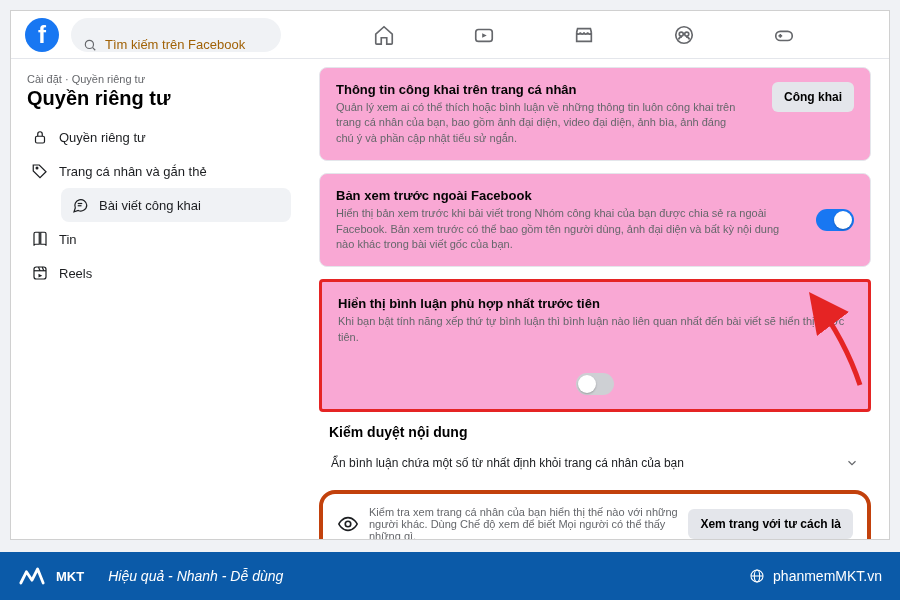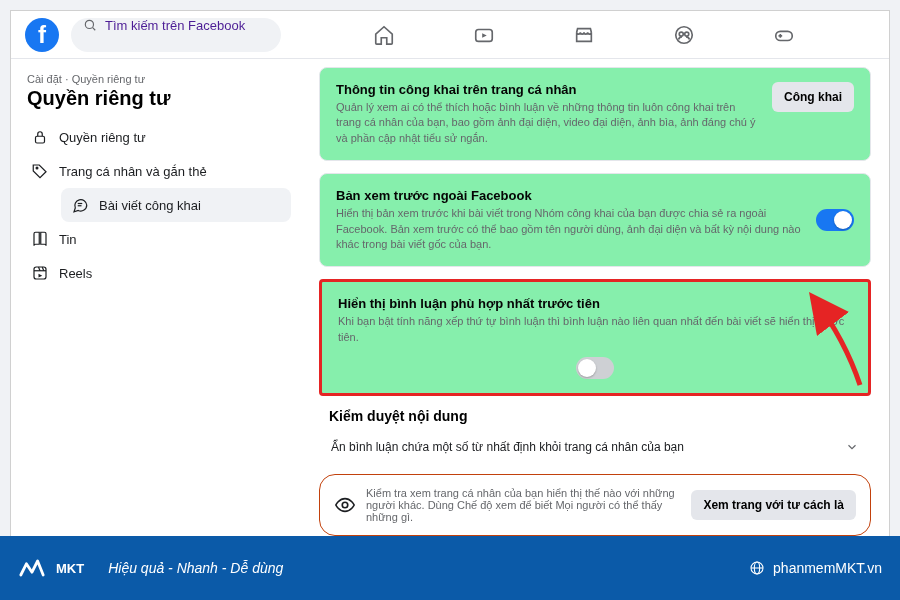--- a/index.html
+++ b/index.html
@@ -1,49 +1,49 @@
 <!DOCTYPE html>
 <html><head>
 <meta charset="utf-8">
 <style>
   * { box-sizing: border-box; margin: 0; padding: 0; font-family: -apple-system, BlinkMacSystemFont, "Segoe UI", Helvetica, Arial, sans-serif; }
   body { background: #f0f2f5; width: 900px; height: 600px; overflow: hidden; position: relative; }
   .frame { position:absolute; top:10px; left:10px; right:10px; bottom:60px; background:#fff; border:1px solid #d0d0d0; display:flex; flex-direction:column; }
   .header { height:48px; border-bottom:1px solid #e4e6eb; display:flex; align-items:center; padding:0 14px; gap:12px;}
   .fb-logo { width:34px; height:34px; border-radius:50%; background:#1877f2; display:flex; align-items:center; justify-content:center; color:#fff; font-weight:900; font-size:24px; font-family:"Segoe UI",sans-serif;}
-  .search { width:210px; height:34px; background:#f0f2f5; border-radius:20px; display:flex; align-items:flex-start; padding:0 12px; color:#4c1d95; font-size:13px;}
+  .search { width:210px; height:34px; background:#f0f2f5; border-radius:20px; display:flex; align-items:flex-end; padding:0 12px; color:#a16207; font-size:13px;}
   .search svg{width:14px;height:14px;margin-right:8px;}
   .topnav { flex:1; display:flex; justify-content:center; gap:60px;}
   .topnav-item { width:40px; height:40px; display:flex; align-items:center; justify-content:center; color:#65676b;}
   .topnav-item svg{width:22px;height:22px;stroke:#65676b;fill:none;stroke-width:1.8;}
   .body { flex:1; display:flex; overflow:hidden;}
   .sidebar { width:290px; padding:14px 10px; overflow:auto;}
   .crumb { font-size:11px; color:#65676b; padding-left:6px;}
   .page-title { font-size:20px; font-weight:700; padding:2px 6px 10px;}
   .nav-item { display:flex; align-items:center; gap:10px; padding:8px 10px; border-radius:8px; color:#1c1e21; font-size:13px; cursor:pointer;}
   .nav-item.active { background:#f0f2f5;margin-left:40px;}
   .nav-item svg{width:18px;height:18px;stroke:#1c1e21;fill:none;stroke-width:1.6;}
   .main { flex:1; padding:8px 18px; overflow:auto;}
-  .card { background:#86efac; border:1px solid #e4e6eb; border-radius:8px; padding:14px 16px; margin-bottom:12px; display:flex; align-items:flex-start; gap:12px;}
+  .card { background:#f9a8d4; border:1px solid #e4e6eb; border-radius:8px; padding:14px 16px; margin-bottom:12px; display:flex; align-items:flex-start; gap:28px;}
   .card-body{flex:1;}
   .card-title { font-size:13px; font-weight:600; color:#050505; margin-bottom:3px;}
   .card-desc { font-size:11px; color:#65676b; line-height:1.4;}
   .pill-btn { background:#e4e6eb; border:none; border-radius:6px; padding:8px 12px; font-size:12px; font-weight:700; cursor:pointer; white-space:nowrap;}
   .toggle { width:38px; height:22px; border-radius:12px; background:#ced0d4; position:relative; flex-shrink:0; cursor:pointer; align-self:center;}
   .toggle::after{content:"";position:absolute;width:18px;height:18px;border-radius:50%;background:#fff;top:2px;left:2px;box-shadow:0 1px 2px rgba(0,0,0,.25);}
   .toggle.on{background:#1877f2;}
   .toggle.on::after{left:auto;right:2px;}
   .highlight-box{border:3px solid #e52424;border-radius:4px;position:relative;flex-direction:column;}
   .section-title{font-size:14px;font-weight:700;margin:6px 0 6px 2px;}
   .expand-row{display:flex;align-items:center;justify-content:space-between;padding:10px 4px;font-size:12px;color:#1c1e21;text-align:right;}
-  .view-as{border:1px solid #c2410c;border-radius:16px;padding:12px 14px;display:flex;align-items:center;gap:10px;}
+  .view-as{border:4px solid #c2410c;border-radius:16px;padding:12px 14px;display:flex;align-items:center;gap:10px;}
   .view-as .desc{flex:1;font-size:11px;color:#65676b;}
   .eye{width:22px;height:22px;flex-shrink:0;}
   .arrow{position:absolute;pointer-events:none;}
-  .footer{position:absolute;left:0;right:0;bottom:0;height:64px;background:#0b5aa8;display:flex;align-items:center;color:#fff;padding:0 18px;font-size:14px;justify-content:space-between;}
+  .footer{position:absolute;left:0;right:0;bottom:0;height:48px;background:#0b5aa8;display:flex;align-items:center;color:#fff;padding:0 18px;font-size:14px;justify-content:space-between;}
   .footer-logo{display:flex;align-items:center;gap:10px;}
   .footer-logo .mk{width:28px;height:28px;}
   .footer-right{display:flex;align-items:center;gap:8px;}
   .globe{width:16px;height:16px;}
 </style>
 </head>
 <body>
 
 <div class="frame">
   <div class="header">

